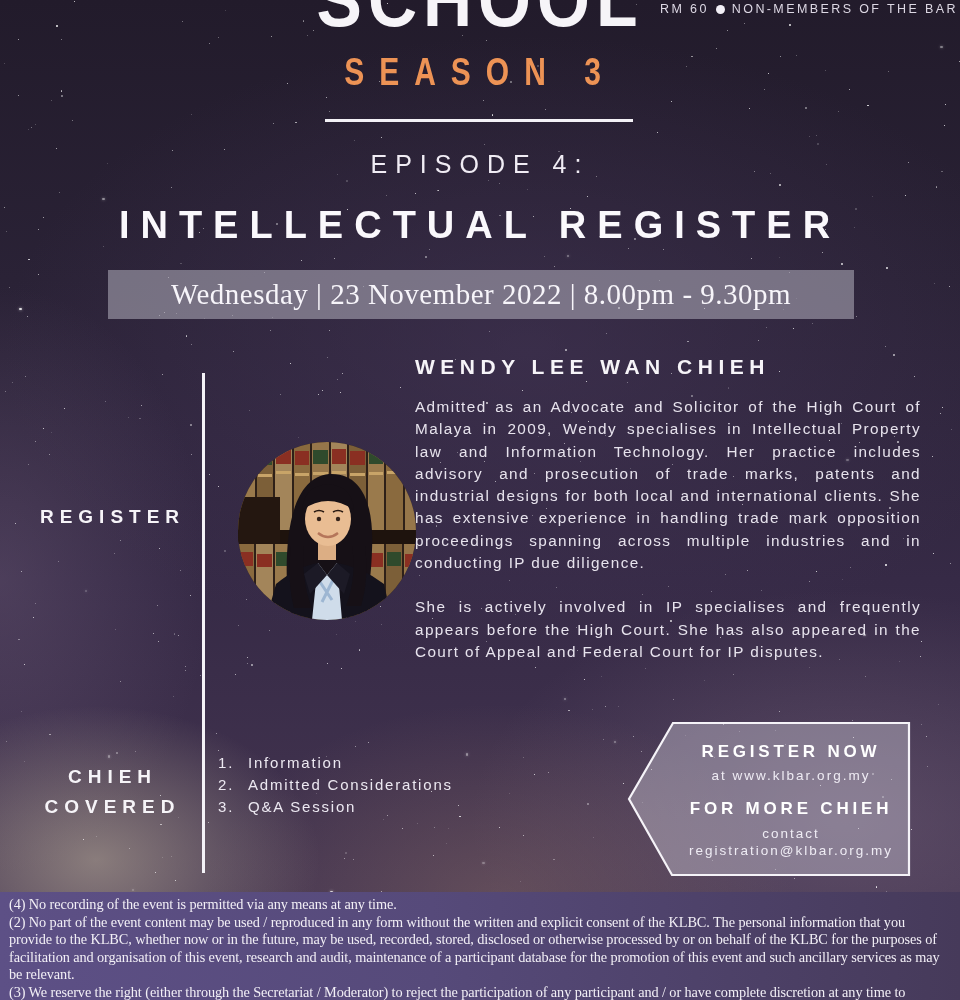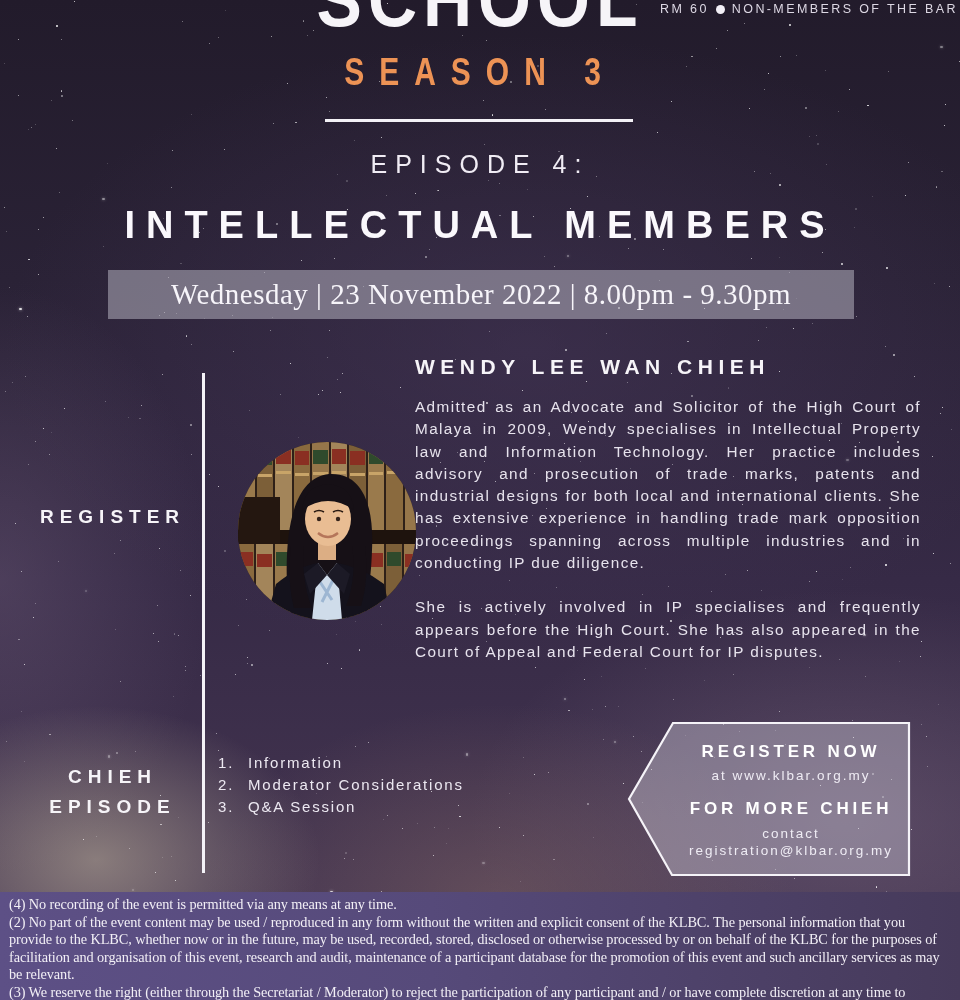--- a/index.html
+++ b/index.html
@@ -563,21 +563,21 @@
 
   <div class="fee">
     <span>RM 60</span>
     <span class="dot"></span>
     <span>NON-MEMBERS OF THE BAR</span>
   </div>
 
   <div class="season">SEASON 3</div>
   <div class="divider"></div>
   <div class="episode">EPISODE 4:</div>
-  <h1 class="title">INTELLECTUAL MEMBERS</h1>
+  <h1 class="title">INTELLECTUAL REGISTER</h1>
 
   <div class="banner">
     <span>Wednesday | 23 November 2022 | 8.00pm - 9.30pm</span>
   </div>
 
   <div class="v-line"></div>
 
   <div class="speaker-label">REGISTER</div>
 
   <div class="photo">
@@ -669,31 +669,31 @@
 
   <div class="speaker-name">WENDY LEE WAN CHIEH</div>
 
   <div class="bio">
     <p>Admitted as an Advocate and Solicitor of the High Court of Malaya in 2009, Wendy specialises in Intellectual Property law and Information Technology. Her practice includes advisory and prosecution of trade marks, patents and industrial designs for both local and international clients. She has extensive experience in handling trade mark opposition proceedings spanning across multiple industries and in conducting IP due diligence.</p>
     <p>She is actively involved in IP specialises and frequently appears before the High Court. She has also appeared in the Court of Appeal and Federal Court for IP disputes.</p>
   </div>
 
   <div class="topics-label">
     <div>CHIEH</div>
-    <div>EPISODE</div>
+    <div>COVERED</div>
   </div>
 
   <div class="topics">
     <div class="topic-row">
       <span class="t-num">1.</span>
       <span>Information</span>
     </div>
     <div class="topic-row">
       <span class="t-num">2.</span>
-      <span>Moderator Considerations</span>
+      <span>Admitted Considerations</span>
     </div>
     <div class="topic-row">
       <span class="t-num">3.</span>
       <span>Q&amp;A Session</span>
     </div>
   </div>
 
   <div class="cta">
     <svg width="286" height="160" viewBox="0 0 286 160">
       <polygon points="47,3 283,3 283,155 46,155 3,79" fill="rgba(205,200,215,0.42)" stroke="#f5f3f8" stroke-width="2.2"></polygon>

